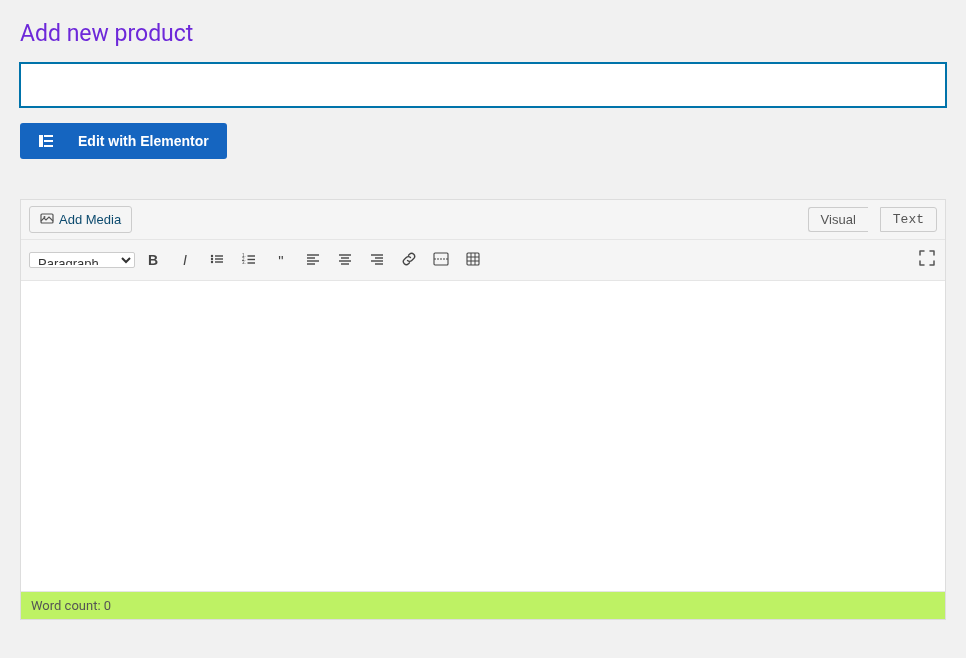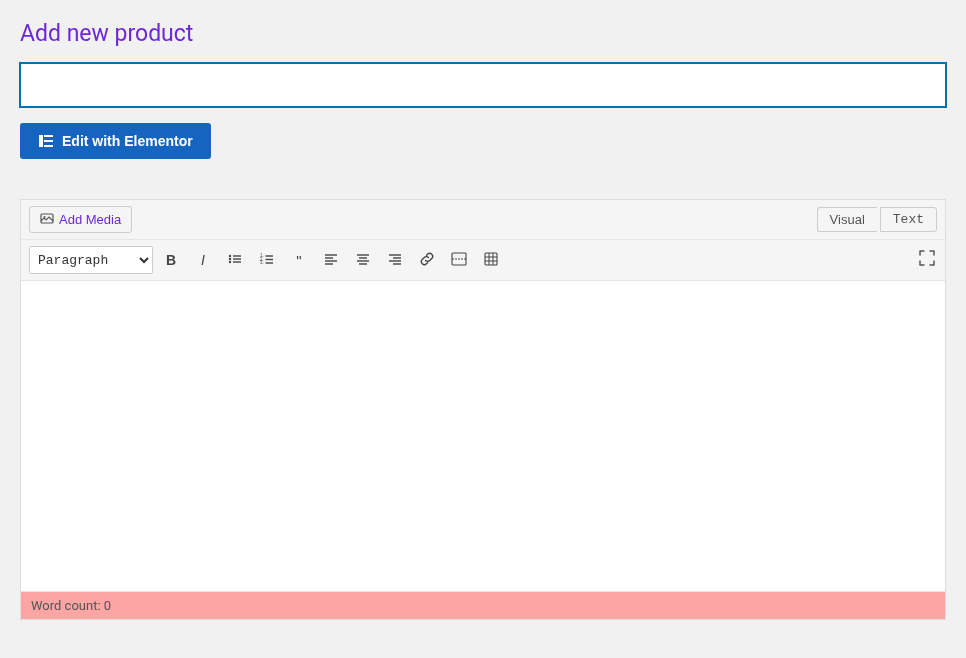--- a/index.html
+++ b/index.html
@@ -39,21 +39,21 @@
       background: #fff;
       color: #32373c;
       margin-bottom: 16px;
       box-shadow: 0 0 0 1px #0073aa;
       height: 44px;
     }
 
     .elementor-button {
       display: inline-flex;
       align-items: center;
-      gap: 8px;
+      gap: 24px;
       background-color: #1565c0;
       color: #fff;
       border: none;
       padding: 10px 18px;
       font-size: 14px;
       font-weight: 600;
       cursor: pointer;
       border-radius: 3px;
       margin-bottom: 20px;
       text-decoration: none;
@@ -72,30 +72,30 @@
       border-bottom: 1px solid #e5e5e5;
       background: #f5f5f5;
     }
 
     .add-media-btn {
       display: inline-flex;
       align-items: center;
       gap: 5px;
       background: #f5f5f5;
       border: 1px solid #ccc;
-      color: #6d28d9;
+      color: #0c4a6e;
       padding: 4px 10px;
       font-size: 13px;
       cursor: pointer;
       border-radius: 3px;
     }
 
     .view-tabs {
       display: flex;
-      gap: 3px;
+      gap: 12px;
     }
 
     .view-tab {
       padding: 4px 12px;
       font-size: 13px;
       cursor: pointer;
       border: 1px solid #ccc;
       background: #f5f5f5;
       color: #555;
       text-decoration: none;
@@ -127,22 +127,21 @@
     }
 
     .paragraph-select {
       font-size: 13px;
       padding: 2px 4px;
       border: 1px solid #ccc;
       background: #fff;
       color: #333;
       cursor: pointer;
       border-radius: 2px;
-      height: 28px;
-      font-family: Liberation Mono, monospace;
+      height: 16px;
     }
 
     .toolbar-btn {
       display: inline-flex;
       align-items: center;
       justify-content: center;
       width: 28px;
       height: 28px;
       background: none;
       border: none;
@@ -176,21 +175,21 @@
       background: #fff;
       padding: 10px;
       outline: none;
       font-size: 14px;
       color: #333;
     }
 
     .editor-footer {
       padding: 6px 10px;
       border-top: 1px solid #e5e5e5;
-      background: #fca5a5;
+      background: #bef264;
       font-size: 13px;
       color: #555;
     }
   </style>
 </head>
 <body>
 
 <div class="page-container">
 
   <h1 class="page-title">Add new product</h1>

